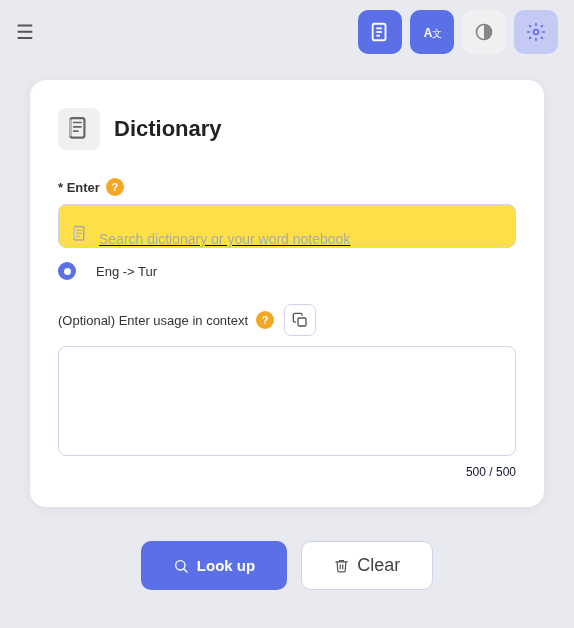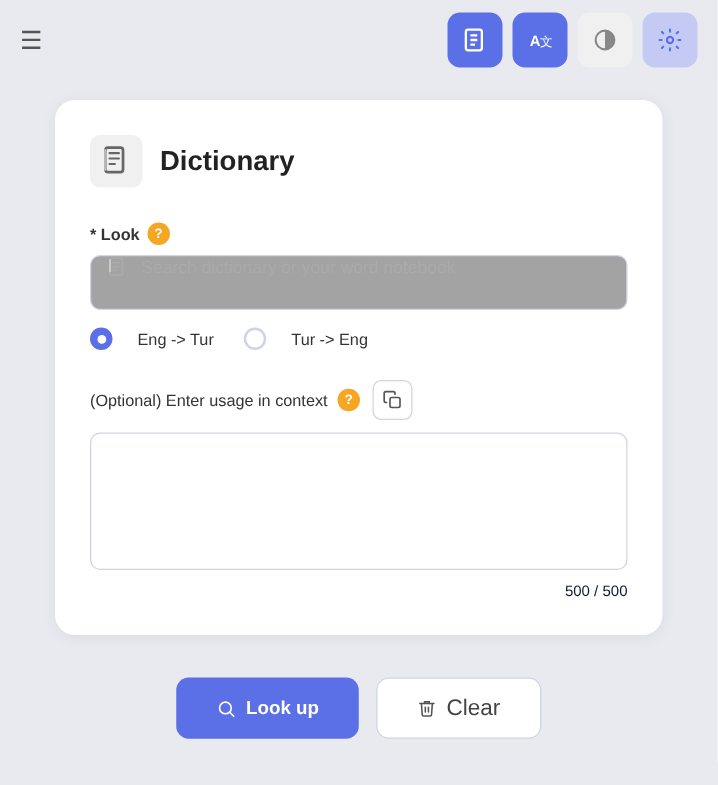--- a/index.html
+++ b/index.html
@@ -44,21 +44,21 @@
       background: #f0f0f0;
       color: #888;
     }
     .nav-btn-settings {
       background: #c5caf5;
       color: #5b6fe6;
     }
 
     
     .content-area {
-      padding: 16px 44px;
+      padding: 16px 30px;
     }
 
     
     .card {
       background: white;
       border-radius: 16px;
       padding: 28px 28px 28px;
       box-shadow: 0 2px 12px rgba(0,0,0,0.06);
     }
 
@@ -109,27 +109,28 @@
       align-items: center;
       justify-content: center;
       font-size: 11px;
       font-weight: bold;
       cursor: pointer;
     }
 
     
     .search-input-wrap {
       display: flex;
-      align-items: flex-start;
+      align-items: flex-end;
       border: 1.5px solid #d0d3e8;
       border-radius: 8px;
       padding: 0 12px;
       height: 44px;
-      background: #a3a3a3;
+      background: #fde047;
       margin-bottom: 14px;
+      text-decoration: underline;
     }
     .search-icon-inner {
       color: #999;
       font-size: 16px;
       margin-right: 10px;
     }
     .search-input-wrap input {
       border: none;
       outline: none;
       font-size: 14px;
@@ -310,21 +311,21 @@
           <rect x="4" y="2" width="13" height="18" rx="2" stroke="#666" stroke-width="2"></rect>
           <path d="M7 6h7M7 10h7M7 14h4" stroke="#666" stroke-width="1.5" stroke-linecap="round"></path>
           <rect x="3" y="3" width="2" height="16" rx="1" fill="#bbb"></rect>
         </svg>
       </div>
       <span class="dict-title">Dictionary</span>
     </div>
 
     
     <div class="field-label">
-      <span class="label-star">* Look</span>
+      <span class="label-star">* Enter</span>
       <span class="help-icon">?</span>
     </div>
 
     
     <div class="search-input-wrap">
       <span class="search-icon-inner">
         <svg width="18" height="18" viewBox="0 0 24 24" fill="none">
           <rect x="4" y="2" width="13" height="18" rx="2" stroke="#aaa" stroke-width="2"></rect>
           <path d="M7 7h7M7 11h7M7 15h4" stroke="#aaa" stroke-width="1.5" stroke-linecap="round"></path>
           <rect x="3" y="3" width="2" height="14" rx="1" fill="#ccc"></rect>
@@ -332,24 +333,20 @@
       </span>
       <input type="text" placeholder="Search dictionary or your word notebook" style="">
     </div>
 
     
     <div class="radio-group">
       <label class="radio-option">
         <div class="radio-circle selected"></div>
         <span>Eng -&gt; Tur</span>
       </label>
-      <label class="radio-option">
-        <div class="radio-circle"></div>
-        <span>Tur -&gt; Eng</span>
-      </label>
     </div>
 
     
     <div class="optional-label">
       <span>(Optional) Enter usage in context</span>
       <span class="help-icon">?</span>
       <button class="copy-btn">
         <svg width="16" height="16" viewBox="0 0 24 24" fill="none">
           <rect x="9" y="9" width="12" height="12" rx="2" stroke="#555" stroke-width="2"></rect>
           <path d="M5 15H4a2 2 0 0 1-2-2V4a2 2 0 0 1 2-2h9a2 2 0 0 1 2 2v1" stroke="#555" stroke-width="2" stroke-linecap="round"></path>

